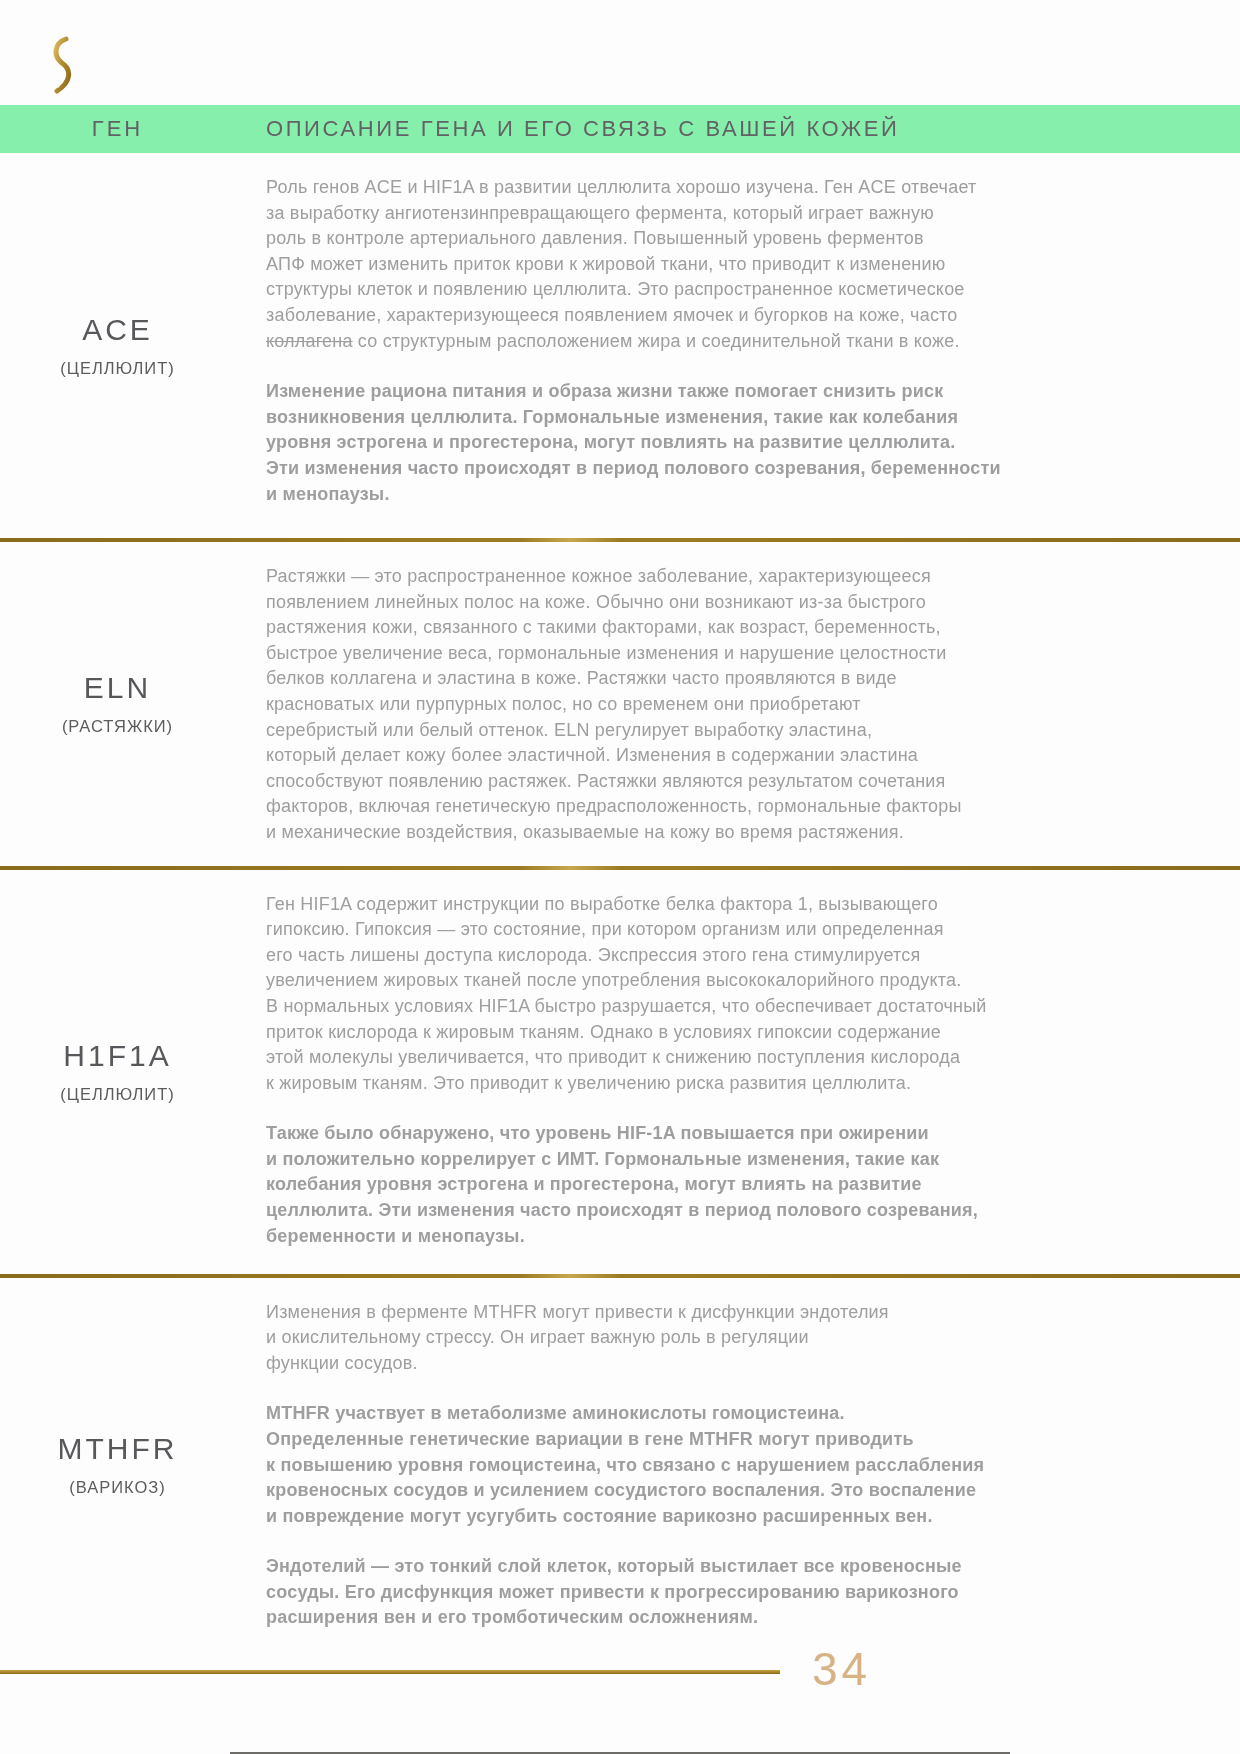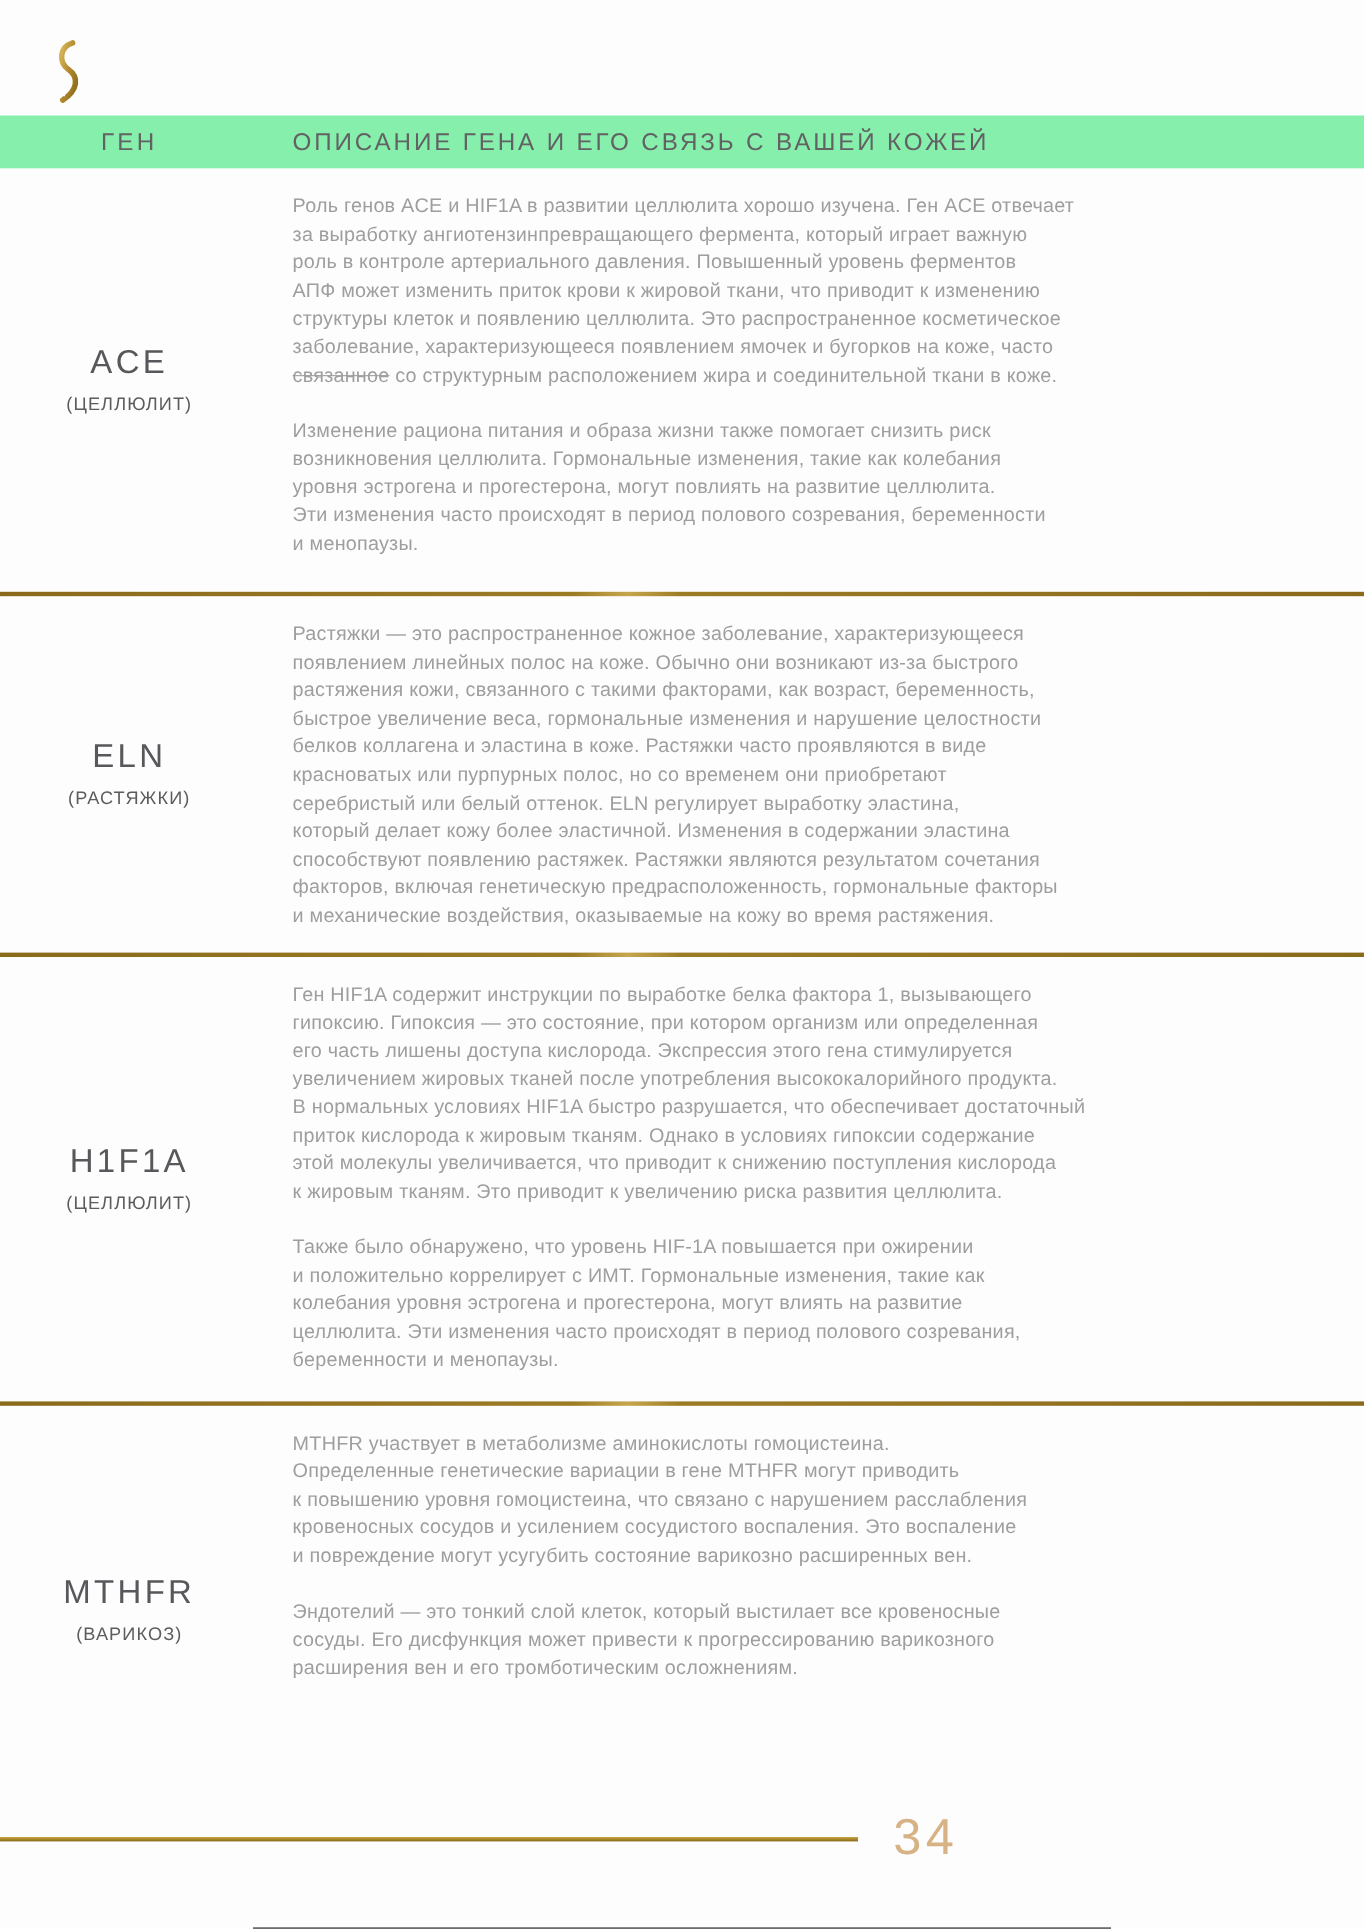--- a/index.html
+++ b/index.html
@@ -74,21 +74,21 @@
     padding: 22px 200px 20px 31px;
   }
   .para {
     white-space: pre-line;
     font-size: 18px;
     font-weight: 300;
     line-height: 25.6px;
     letter-spacing: 0.2px;
     color: #9e9ea0;
   }
-  .para + .para { margin-top: 25px; }
+  .para + .para { margin-top: 25px; font-weight: bold; }
   .struck { text-decoration: line-through; }
   .divider {
     height: 4px;
     background: linear-gradient(90deg,
       #8a6b1c 0%, #9c7b25 42%, #c6a64d 46%, #9c7b25 50%, #8a6b1c 100%);
   }
   .footer {
     position: absolute;
     top: 1650px;
     left: 0;
@@ -154,21 +154,21 @@
         <div class="gene-name">ACE</div>
         <div class="gene-trait">(ЦЕЛЛЮЛИТ)</div>
       </div>
       <div class="desc-col">
         <p class="para"><span>Роль генов ACE и HIF1A в развитии целлюлита хорошо изучена. Ген ACE отвечает
 за выработку ангиотензинпревращающего фермента, который играет важную
 роль в контроле артериального давления. Повышенный уровень ферментов
 АПФ может изменить приток крови к жировой ткани, что приводит к изменению
 структуры клеток и появлению целлюлита. Это распространенное косметическое
 заболевание, характеризующееся появлением ямочек и бугорков на коже, часто
-</span><span class="struck">связанное</span><span> со структурным расположением жира и соединительной ткани в коже.</span></p>
+</span><span class="struck">коллагена</span><span> со структурным расположением жира и соединительной ткани в коже.</span></p>
         <p class="para">Изменение рациона питания и образа жизни также помогает снизить риск
 возникновения целлюлита. Гормональные изменения, такие как колебания
 уровня эстрогена и прогестерона, могут повлиять на развитие целлюлита.
 Эти изменения часто происходят в период полового созревания, беременности
 и менопаузы.</p>
       </div>
     </section>
 
     <div class="divider"></div>
 
@@ -217,20 +217,23 @@
     </section>
 
     <div class="divider"></div>
 
     <section class="gene-row row-mthfr">
       <div class="gene-col">
         <div class="gene-name">MTHFR</div>
         <div class="gene-trait">(ВАРИКОЗ)</div>
       </div>
       <div class="desc-col">
+        <p class="para">Изменения в ферменте MTHFR могут привести к дисфункции эндотелия
+и окислительному стрессу. Он играет важную роль в регуляции
+функции сосудов.</p>
         <p class="para">MTHFR участвует в метаболизме аминокислоты гомоцистеина.
 Определенные генетические вариации в гене MTHFR могут приводить
 к повышению уровня гомоцистеина, что связано с нарушением расслабления
 кровеносных сосудов и усилением сосудистого воспаления. Это воспаление
 и повреждение могут усугубить состояние варикозно расширенных вен.</p>
         <p class="para">Эндотелий — это тонкий слой клеток, который выстилает все кровеносные
 сосуды. Его дисфункция может привести к прогрессированию варикозного
 расширения вен и его тромботическим осложнениям.</p>
       </div>
     </section>

